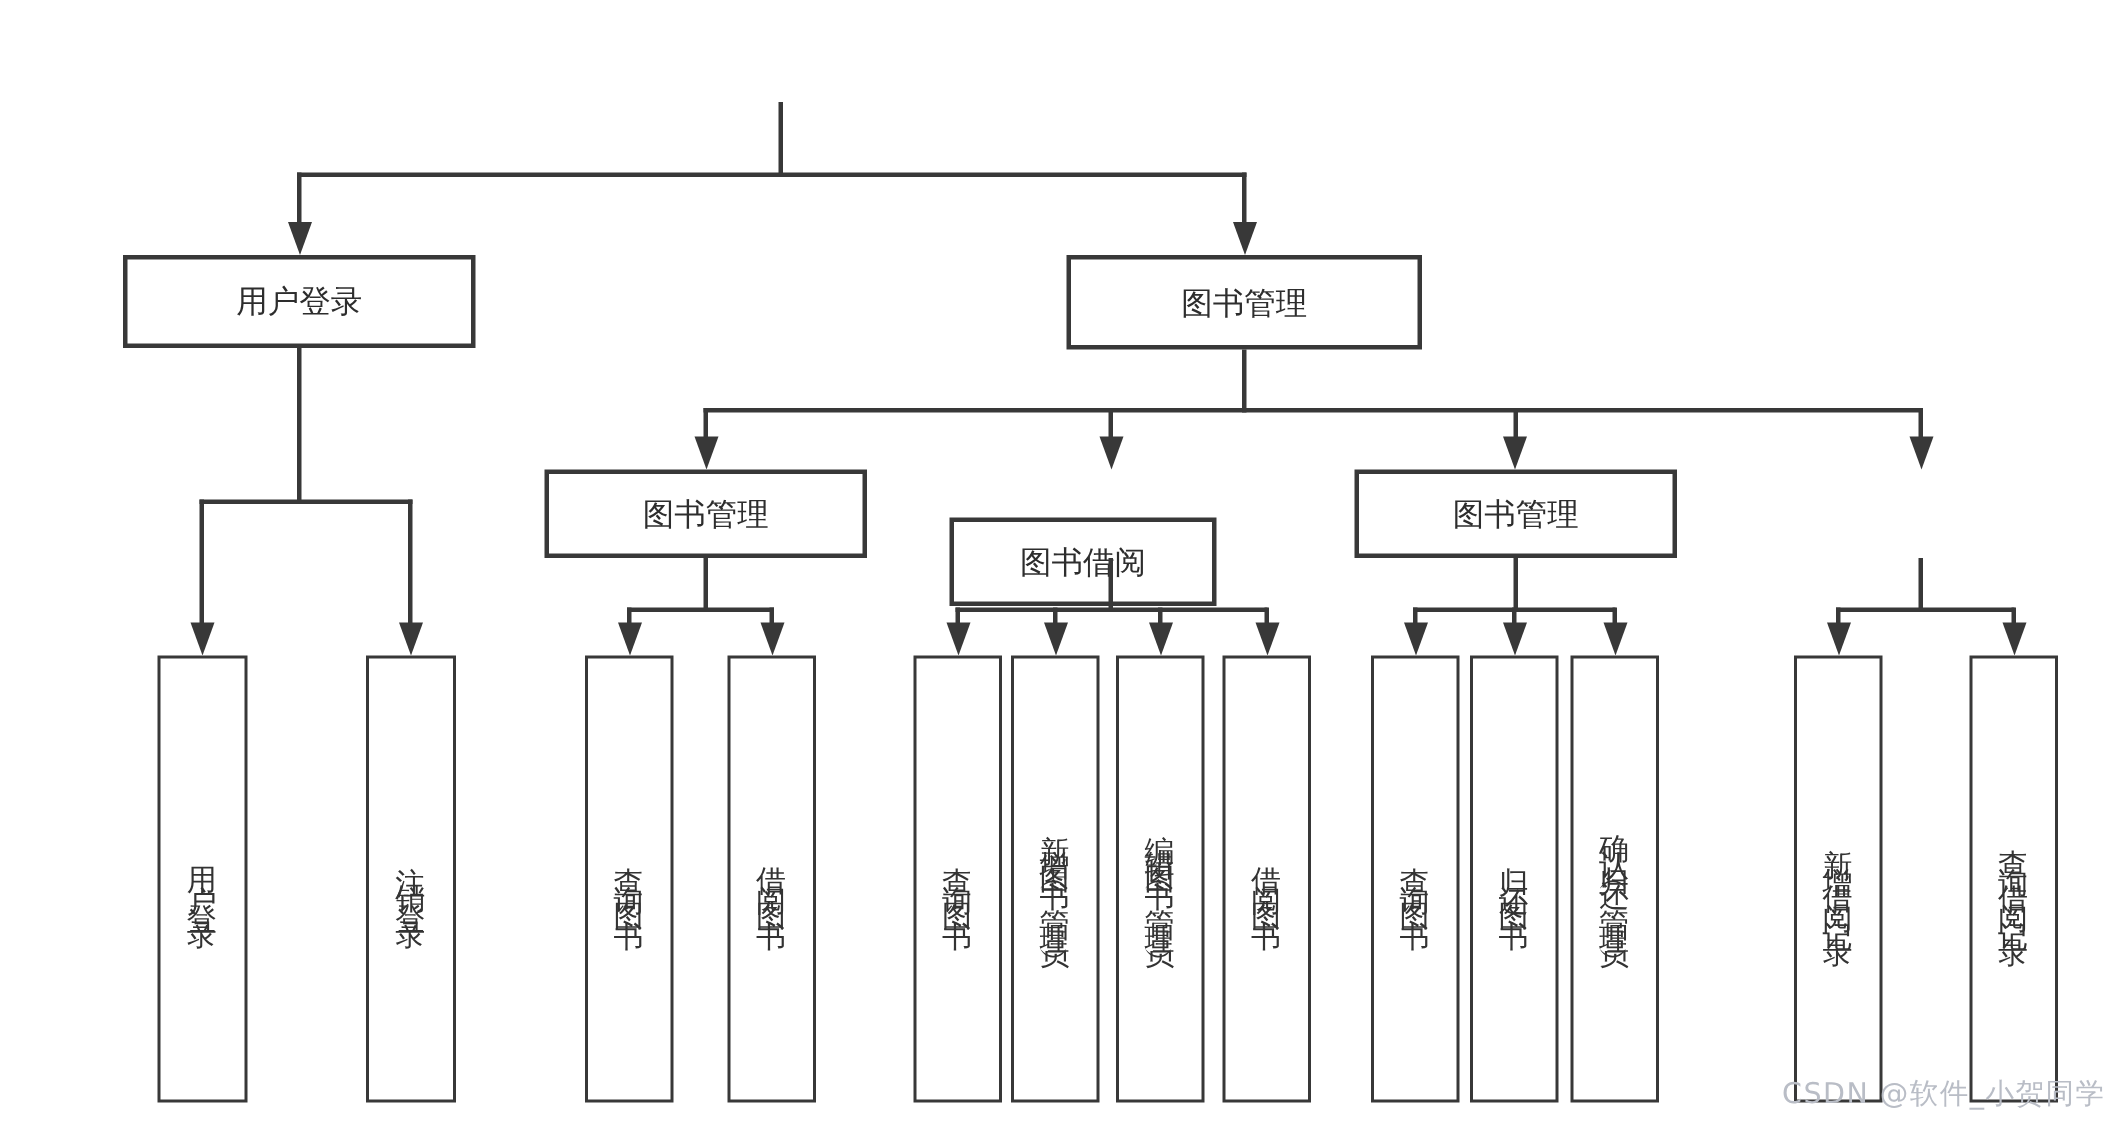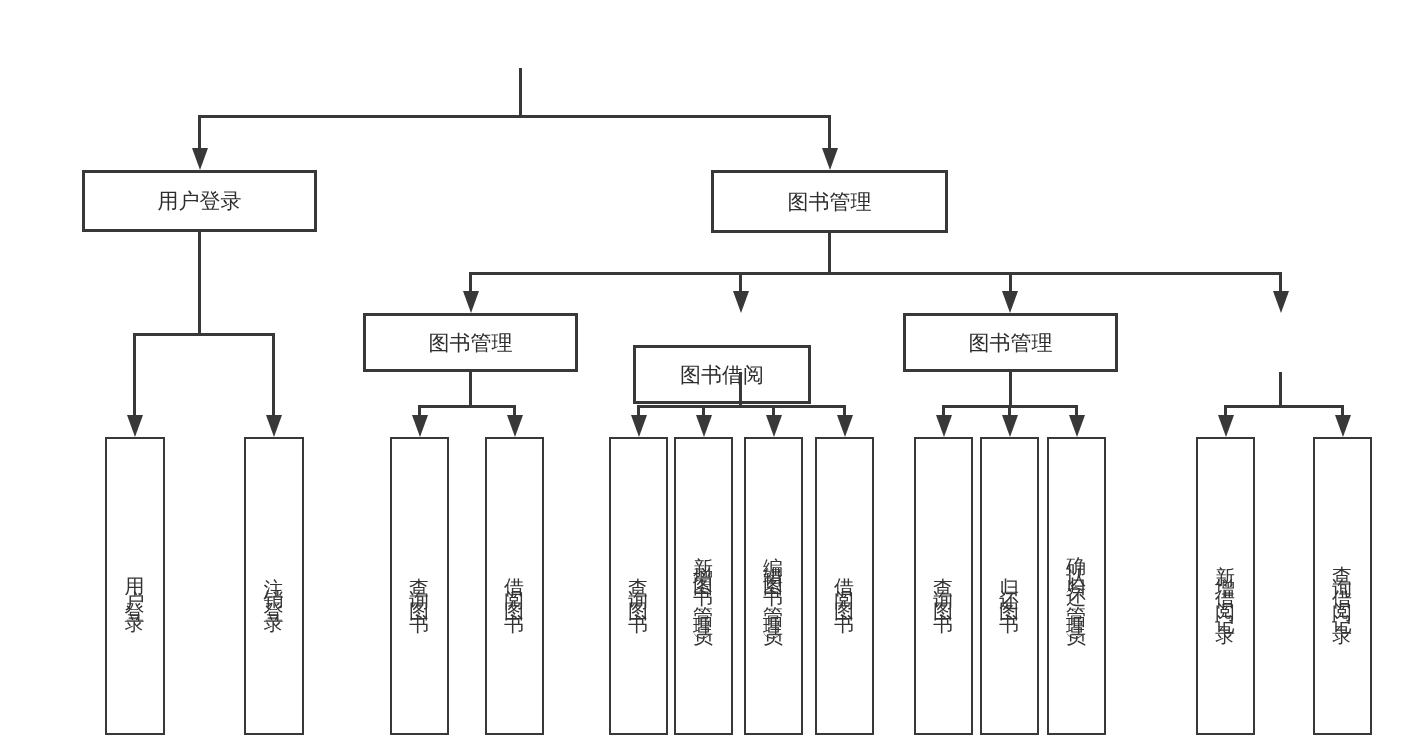--- a/index.html
+++ b/index.html
@@ -150,14 +150,15 @@
     <span>确认归还（管理员）</span>
   </div>
 
   <div class="node leaf" style="left:1196px;top:437px;width:59px;height:298px;">
     <span>新增借阅记录</span>
   </div>
   <div class="node leaf" style="left:1313px;top:437px;width:59px;height:298px;">
     <span>查询借阅记录</span>
   </div>
 
+  <div class="wm">CSDN @软件_小贺同学</div>
 
 </div>
 
 </body></html>

